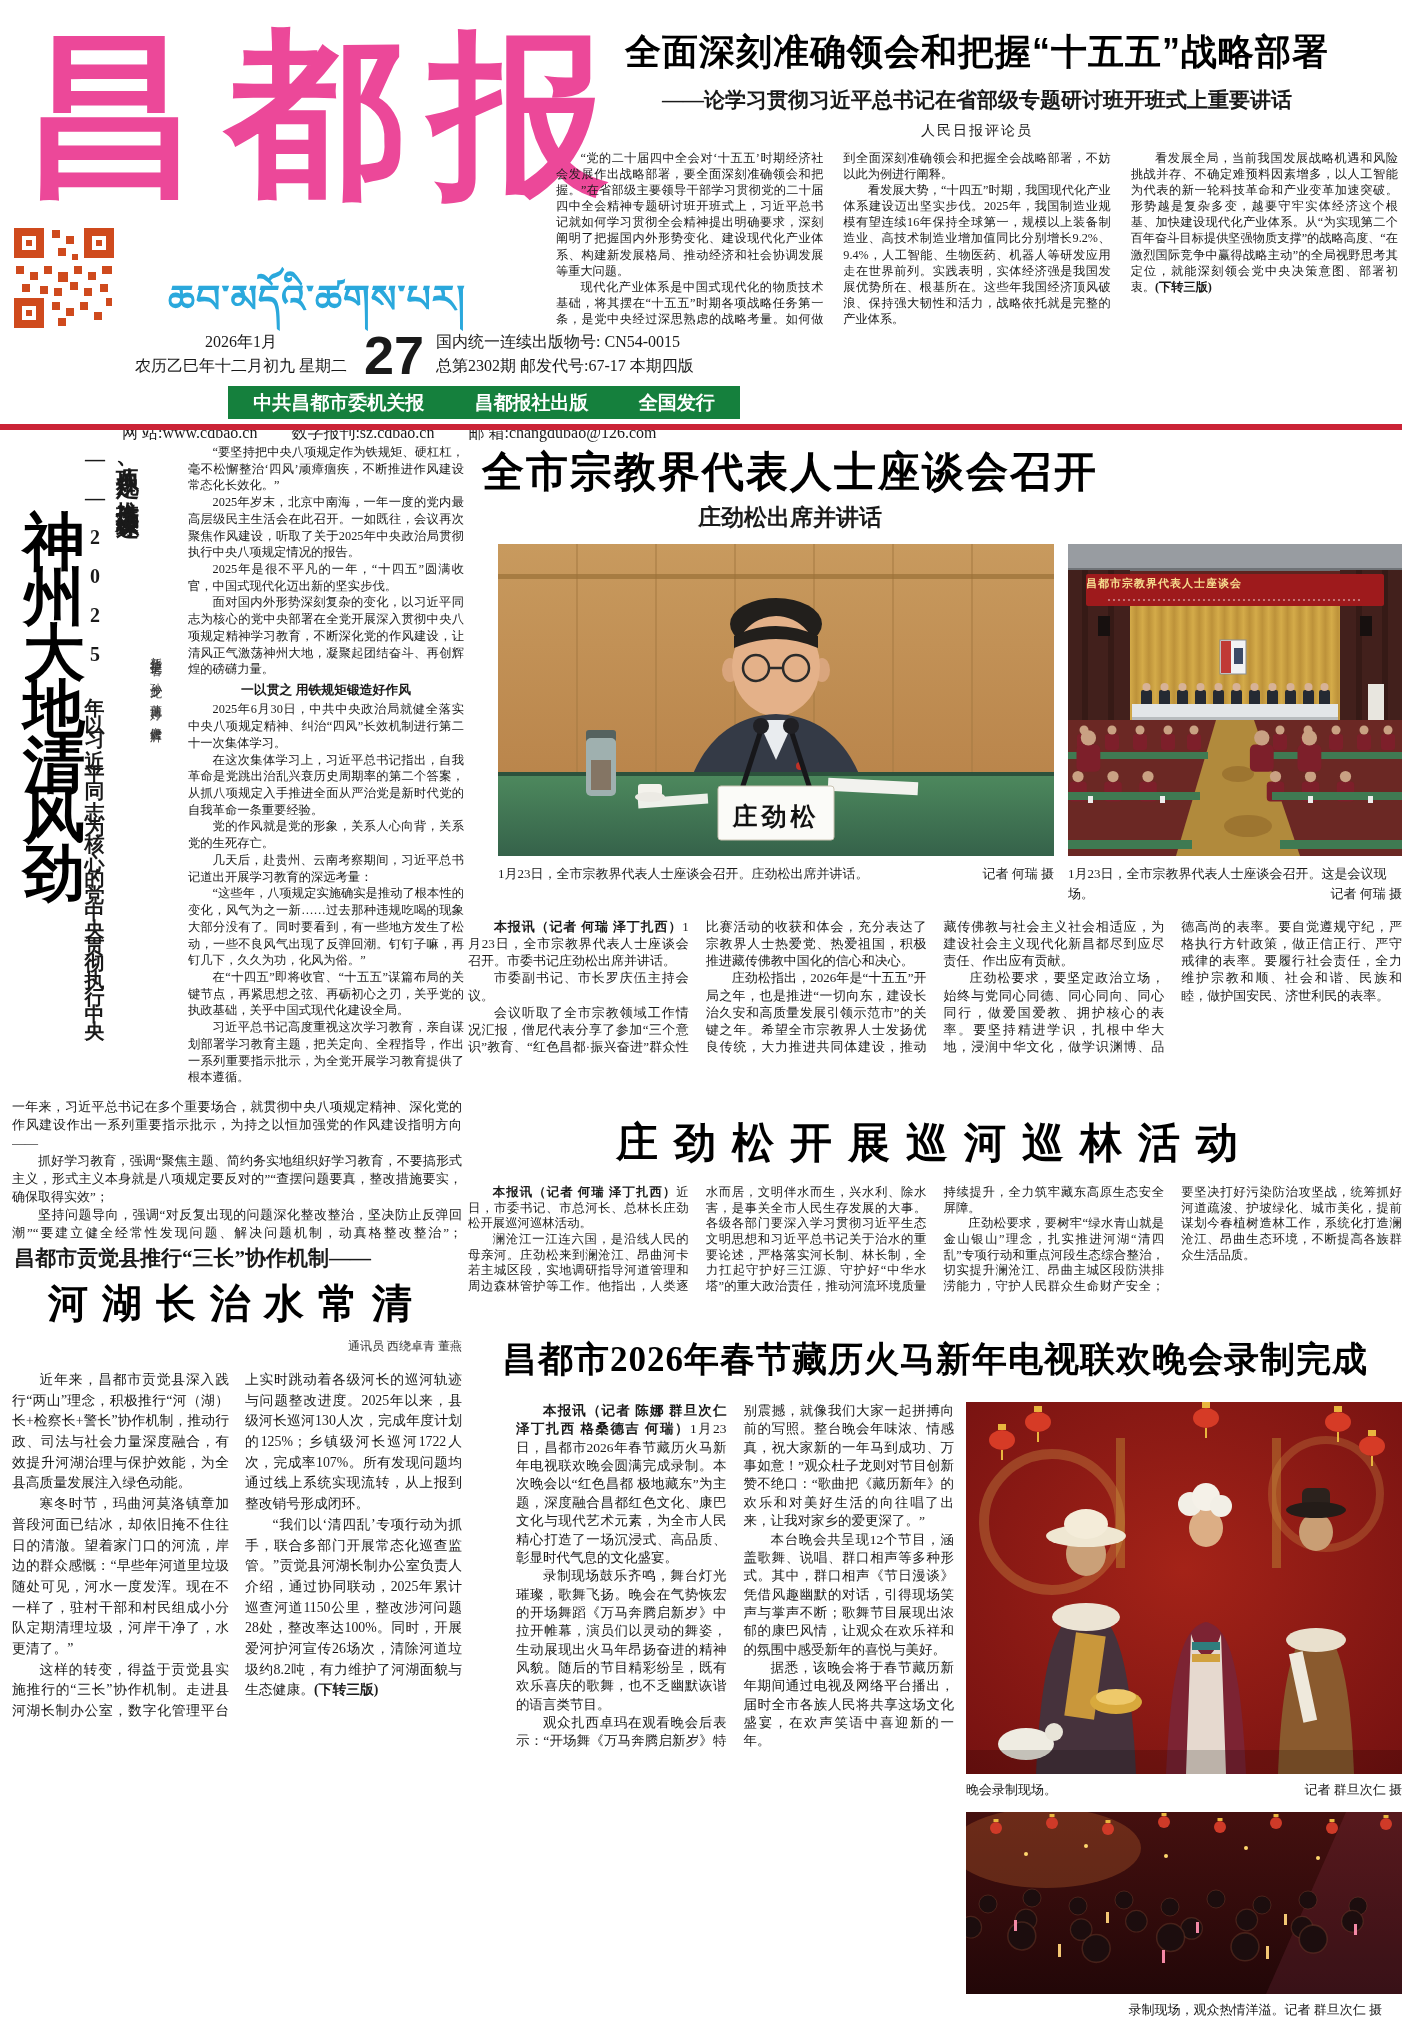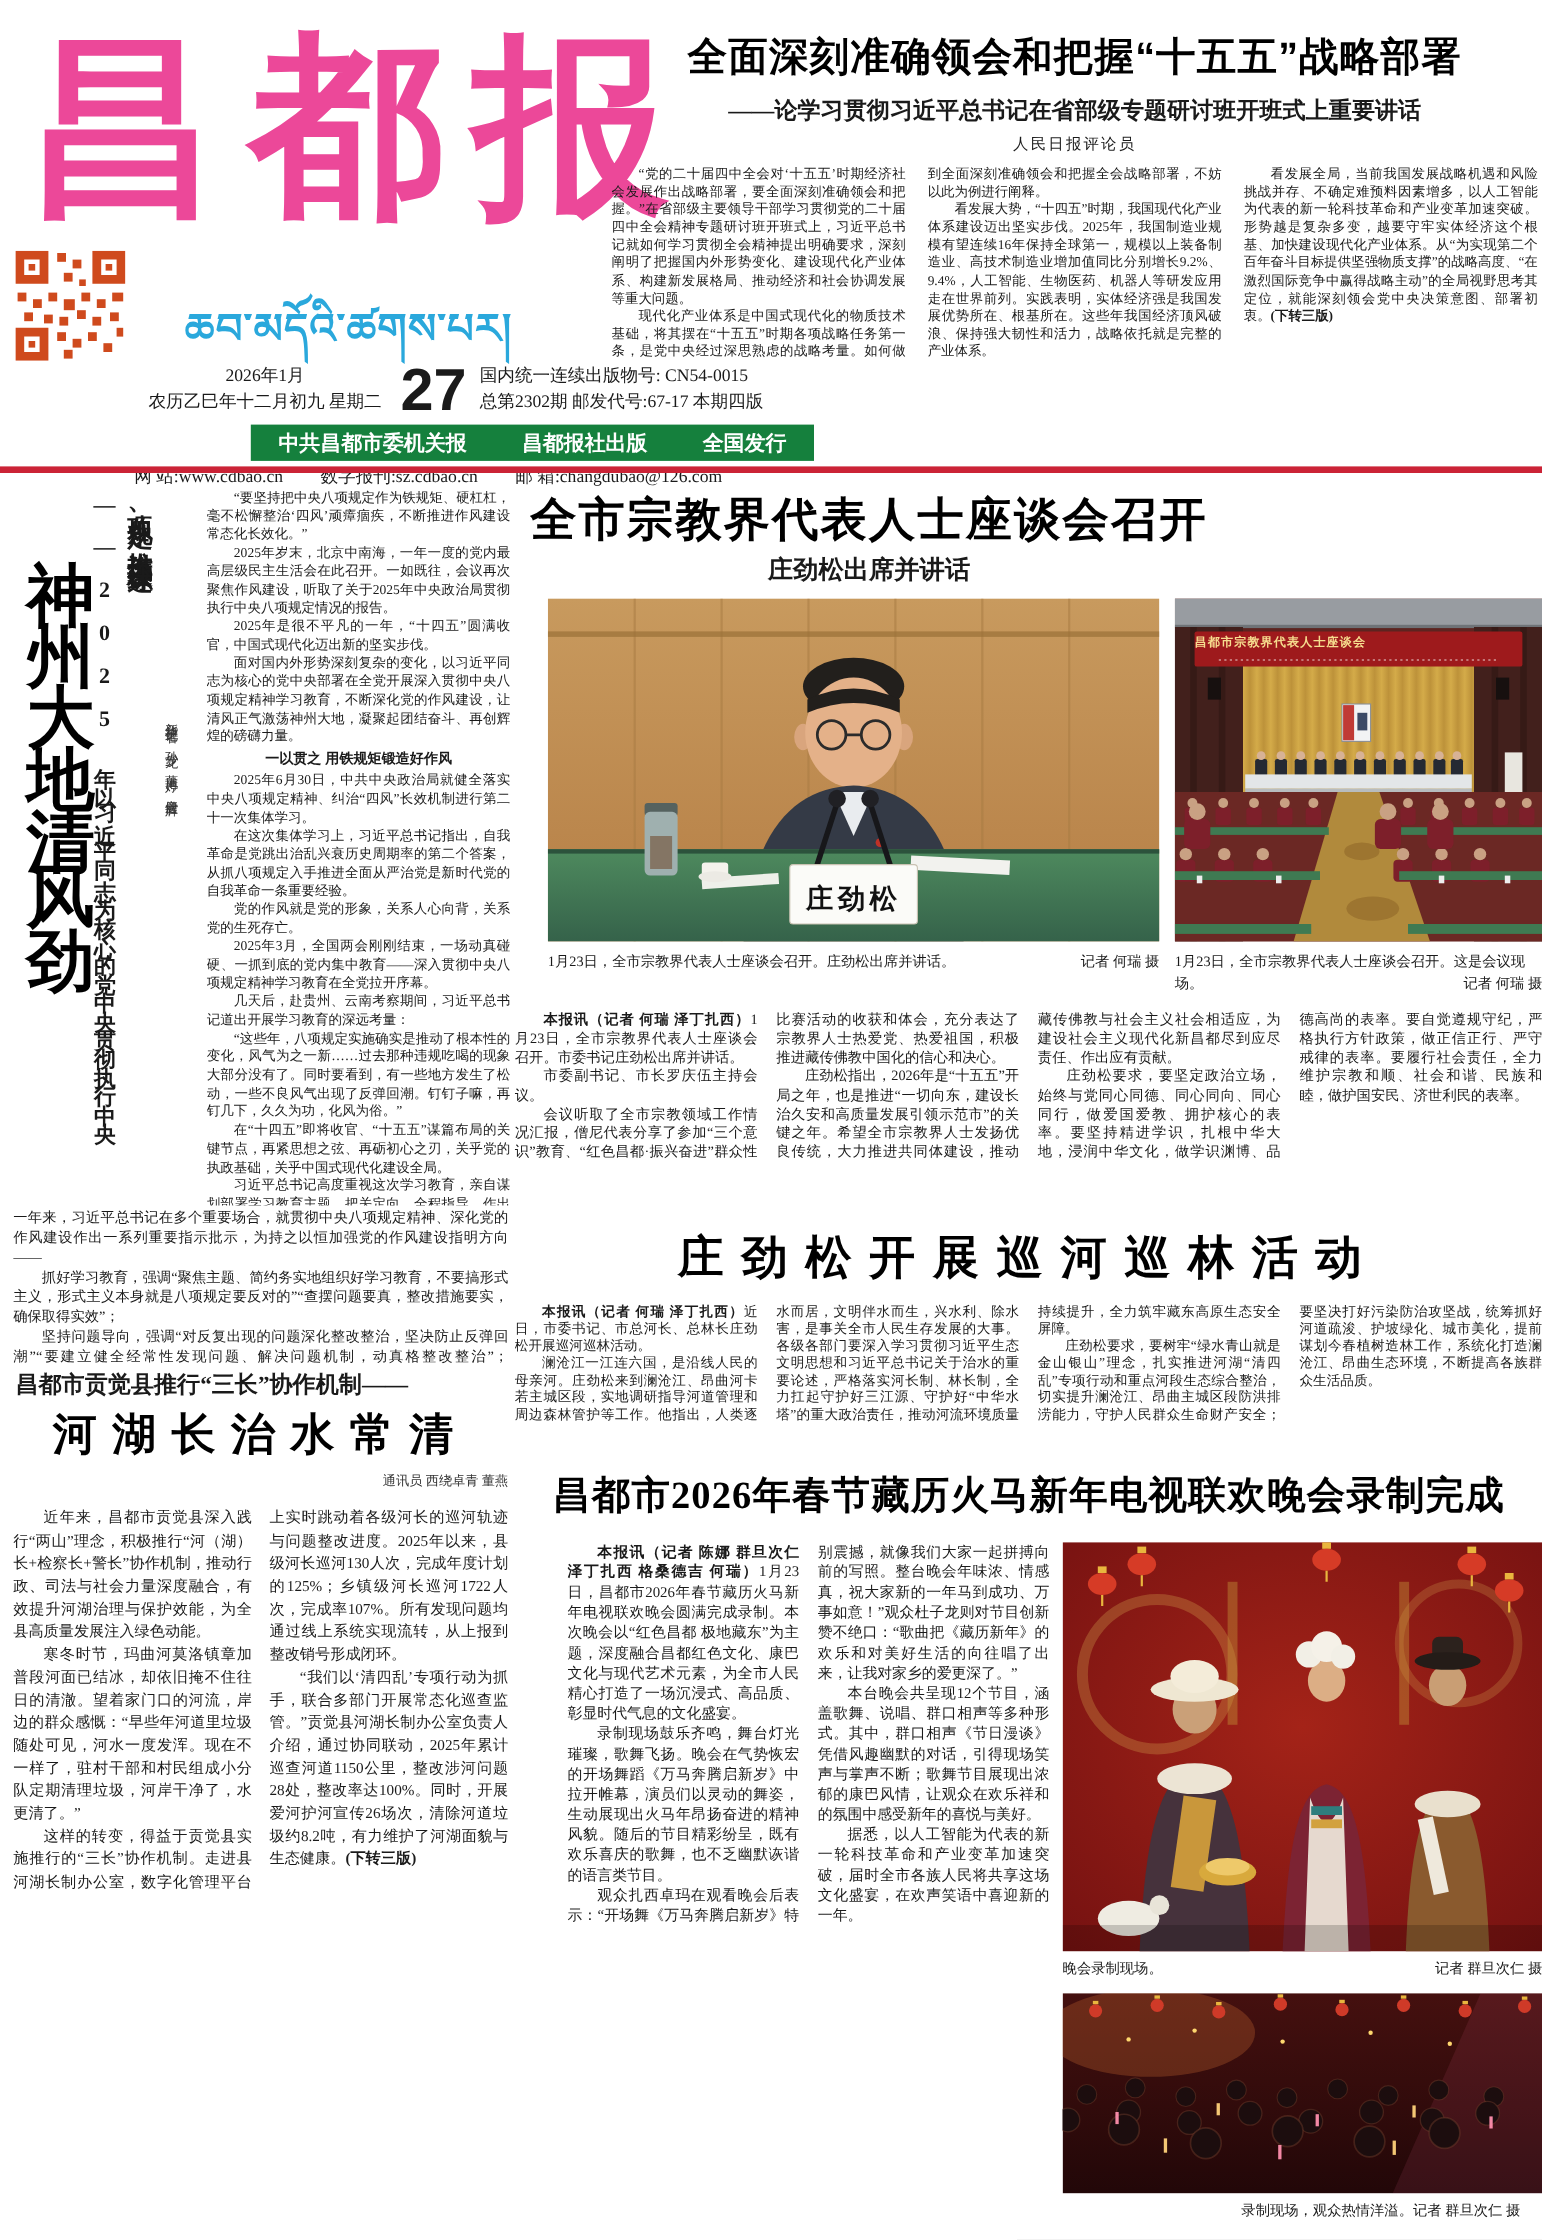--- a/index.html
+++ b/index.html
@@ -173,21 +173,20 @@
     <div class="abs vtext la-byline">新华社记者 孙少龙 董博婷 唐健辉</div>
     <div class="abs la-body">
       <p>“要坚持把中央八项规定作为铁规矩、硬杠杠，毫不松懈整治‘四风’顽瘴痼疾，不断推进作风建设常态化长效化。”</p>
       <p>2025年岁末，北京中南海，一年一度的党内最高层级民主生活会在此召开。一如既往，会议再次聚焦作风建设，听取了关于2025年中央政治局贯彻执行中央八项规定情况的报告。</p>
       <p>2025年是很不平凡的一年，“十四五”圆满收官，中国式现代化迈出新的坚实步伐。</p>
       <p>面对国内外形势深刻复杂的变化，以习近平同志为核心的党中央部署在全党开展深入贯彻中央八项规定精神学习教育，不断深化党的作风建设，让清风正气激荡神州大地，凝聚起团结奋斗、再创辉煌的磅礴力量。</p>
       <p class="la-subhead">一以贯之 用铁规矩锻造好作风</p>
       <p>2025年6月30日，中共中央政治局就健全落实中央八项规定精神、纠治“四风”长效机制进行第二十一次集体学习。</p>
       <p>在这次集体学习上，习近平总书记指出，自我革命是党跳出治乱兴衰历史周期率的第二个答案，从抓八项规定入手推进全面从严治党是新时代党的自我革命一条重要经验。</p>
       <p>党的作风就是党的形象，关系人心向背，关系党的生死存亡。</p>
-      <p>2025年3月，全国两会刚刚结束，一场动真碰硬、一抓到底的党内集中教育——深入贯彻中央八项规定精神学习教育在全党拉开序幕。</p>
       <p>几天后，赴贵州、云南考察期间，习近平总书记道出开展学习教育的深远考量：</p>
       <p>“这些年，八项规定实施确实是推动了根本性的变化，风气为之一新……过去那种违规吃喝的现象大部分没有了。同时要看到，有一些地方发生了松动，一些不良风气出现了反弹回潮。钉钉子嘛，再钉几下，久久为功，化风为俗。”</p>
       <p>在“十四五”即将收官、“十五五”谋篇布局的关键节点，再紧思想之弦、再砺初心之刃，关乎党的执政基础，关乎中国式现代化建设全局。</p>
       <p>习近平总书记高度重视这次学习教育，亲自谋划部署学习教育主题，把关定向、全程指导，作出一系列重要指示批示，为全党开展学习教育提供了根本遵循。</p>
 
     </div>
   </div>
   <div class="abs la-lower">
     <p class="noindent">一年来，习近平总书记在多个重要场合，就贯彻中央八项规定精神、深化党的作风建设作出一系列重要指示批示，为持之以恒加强党的作风建设指明方向——</p>
     <p>抓好学习教育，强调“聚焦主题、简约务实地组织好学习教育，不要搞形式主义，形式主义本身就是八项规定要反对的”“查摆问题要真，整改措施要实，确保取得实效”；</p>
@@ -377,21 +376,21 @@
     </div>
   </div>
 
   <div class="abs art3">
     <div class="abs a3-h1">昌都市2026年春节藏历火马新年电视联欢晚会录制完成</div>
     <div class="abs a3-text">
       <p><span class="lead">本报讯（记者 陈娜 群旦次仁 泽丁扎西 格桑德吉 何瑞）</span><span>1月23日，昌都市2026年春节藏历火马新年电视联欢晚会圆满完成录制。本次晚会以“红色昌都 极地藏东”为主题，深度融合昌都红色文化、康巴文化与现代艺术元素，为全市人民精心打造了一场沉浸式、高品质、彰显时代气息的文化盛宴。</span></p>
       <p>录制现场鼓乐齐鸣，舞台灯光璀璨，歌舞飞扬。晚会在气势恢宏的开场舞蹈《万马奔腾启新岁》中拉开帷幕，演员们以灵动的舞姿，生动展现出火马年昂扬奋进的精神风貌。随后的节目精彩纷呈，既有欢乐喜庆的歌舞，也不乏幽默诙谐的语言类节目。</p>
       <p>观众扎西卓玛在观看晚会后表示：“开场舞《万马奔腾启新岁》特别震撼，就像我们大家一起拼搏向前的写照。整台晚会年味浓、情感真，祝大家新的一年马到成功、万事如意！”观众杜子龙则对节目创新赞不绝口：“歌曲把《藏历新年》的欢乐和对美好生活的向往唱了出来，让我对家乡的爱更深了。”</p>
       <p>本台晚会共呈现12个节目，涵盖歌舞、说唱、群口相声等多种形式。其中，群口相声《节日漫谈》凭借风趣幽默的对话，引得现场笑声与掌声不断；歌舞节目展现出浓郁的康巴风情，让观众在欢乐祥和的氛围中感受新年的喜悦与美好。</p>
-      <p>据悉，以人工智能为代表的新一轮科技革命和产业变革加速突破，届时全市各族人民将共享这场文化盛宴，在欢声笑语中喜迎新的一年。</p>
+      <p>据悉，该晚会将于春节藏历新年期间通过电视及网络平台播出，届时全市各族人民将共享这场文化盛宴，在欢声笑语中喜迎新的一年。</p>
     </div>
 
     <svg class="abs photo3" viewBox="0 0 436 372">
       <defs>
         <radialGradient id="redbg" cx="0.5" cy="0.45" r="0.85">
           <stop offset="0" stop-color="#a42318"></stop>
             <stop offset="1" stop-color="#6e0f10"></stop>
         </radialGradient>
         <g id="lantern">
           <rect x="-4" y="-16" width="8" height="6" fill="#e9b63e"></rect>

